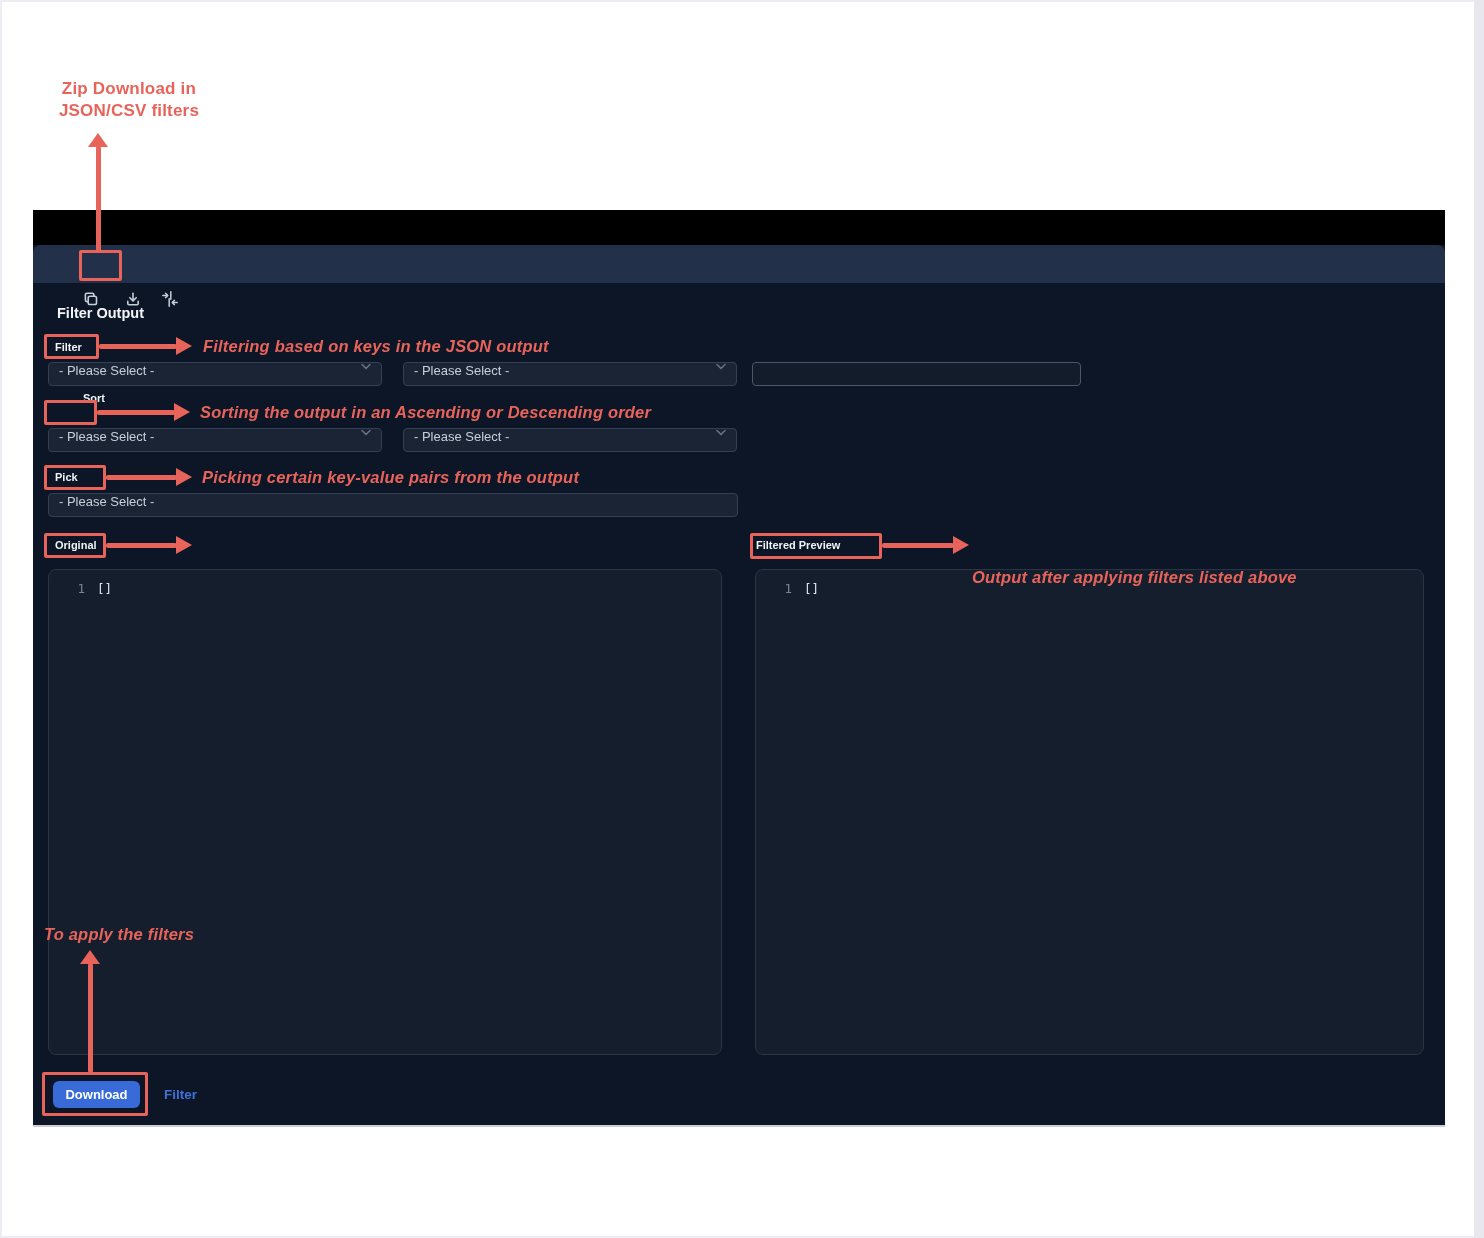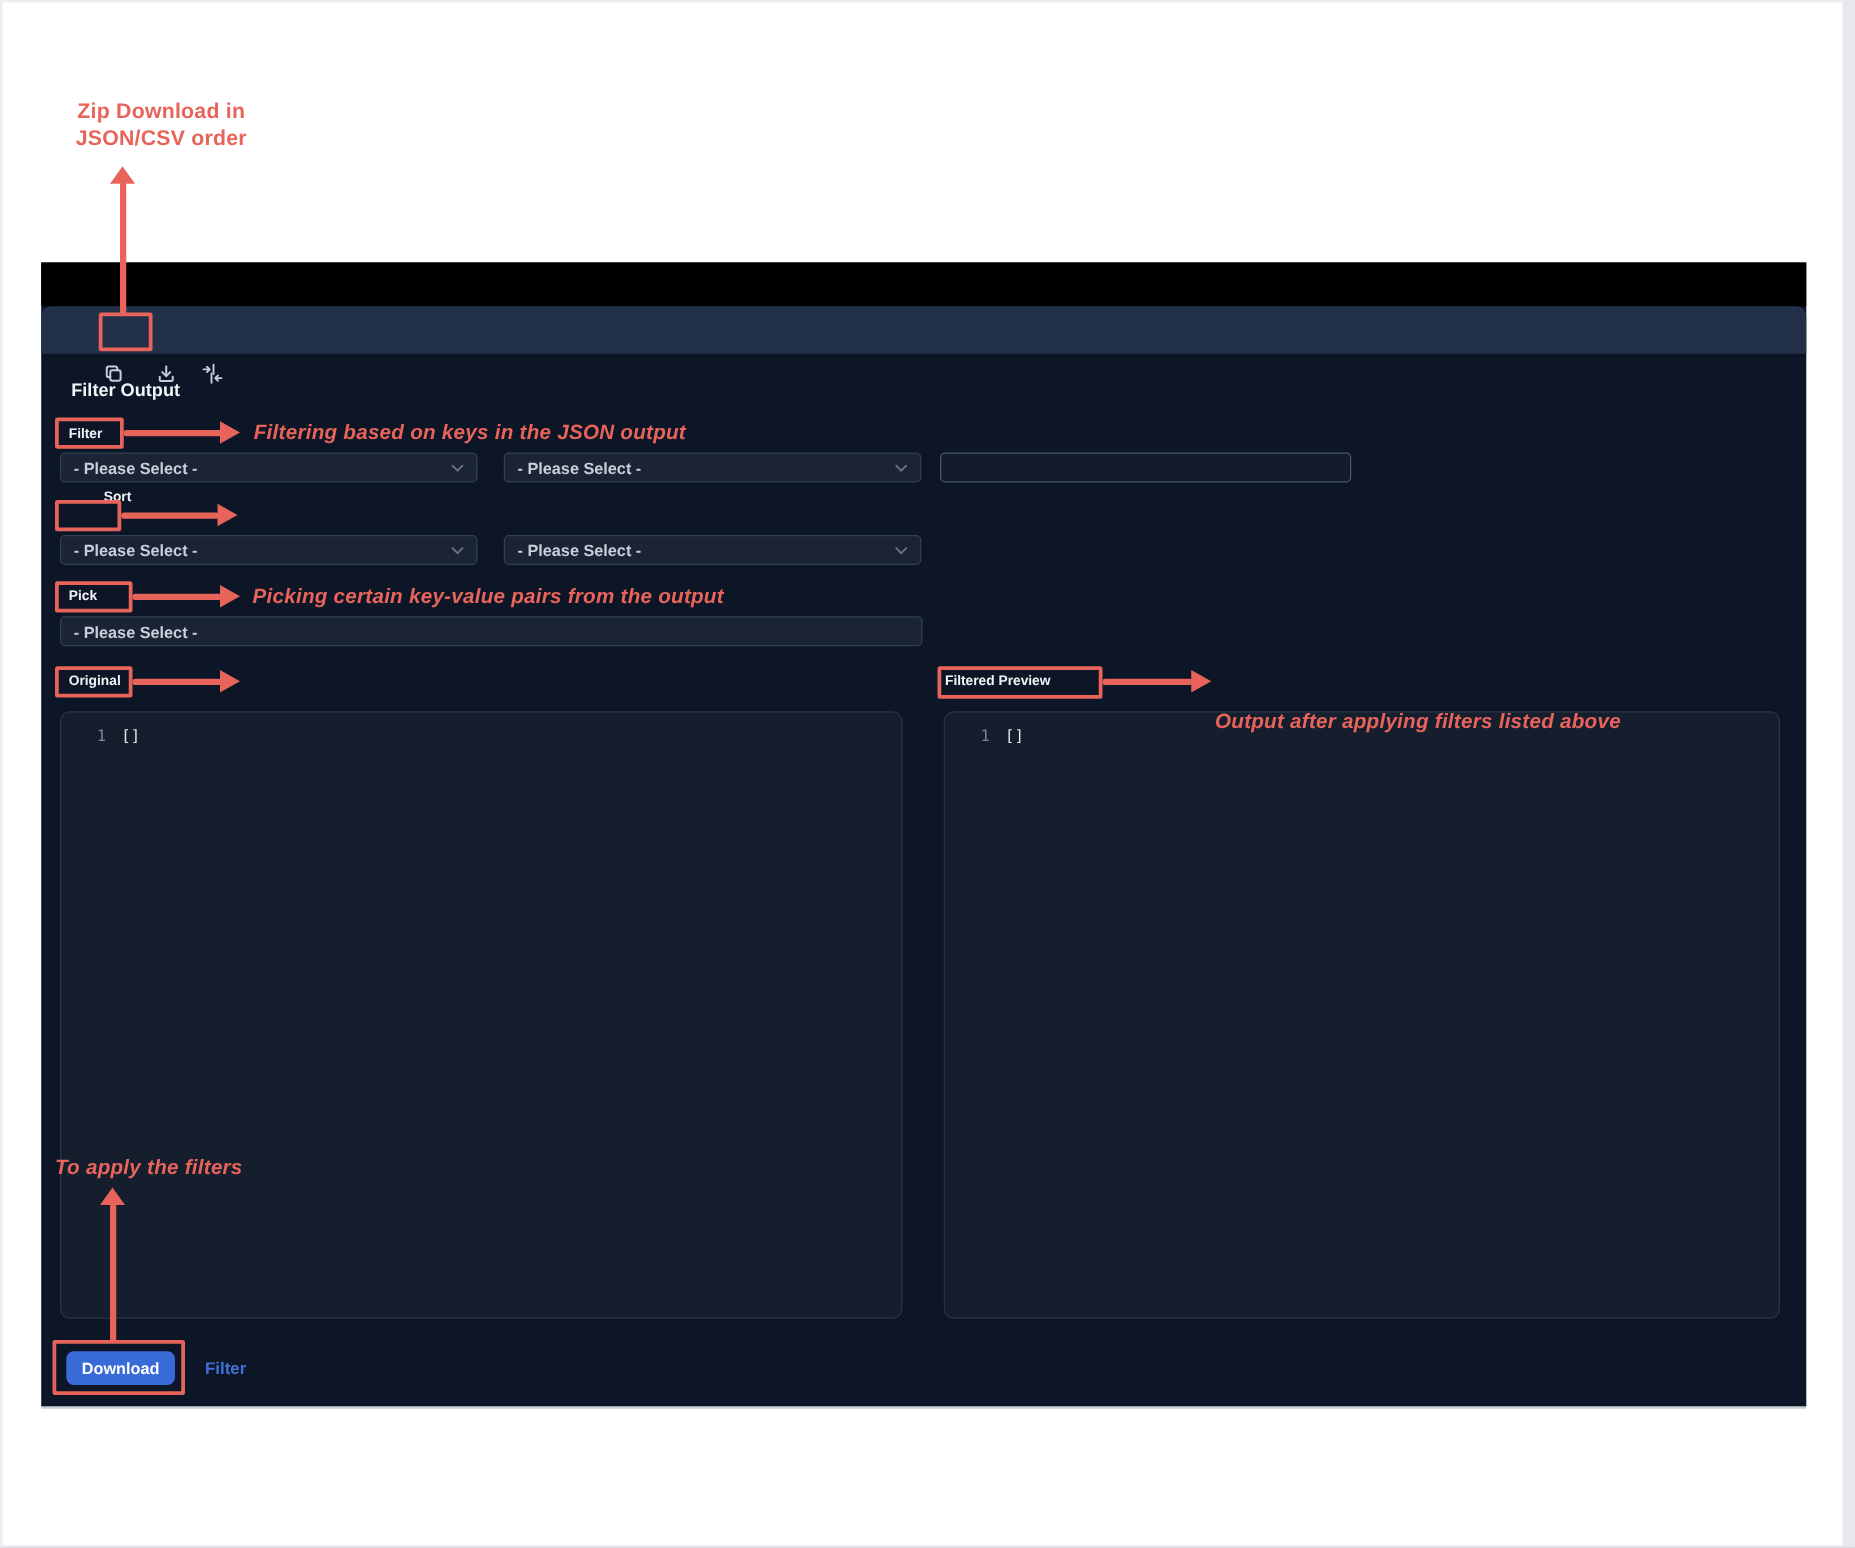--- a/index.html
+++ b/index.html
@@ -28,22 +28,22 @@
   .black-bar{left:0;top:0;width:1412px;height:35px;background:#000000;}
   .toolbar{left:0;top:35px;width:1412px;height:38px;background:#223049;border-radius:8px 8px 0 0;display:flex;align-items:center;}
   .icon-btn{width:26px;height:26px;display:flex;align-items:center;justify-content:center;color:#c7ced9;cursor:pointer;}
   .icon-btn svg{display:block;}
 
   .panel-title{color:#f2f4f7;font-weight:bold;font-size:14.5px;}
   .field-label{color:#f0f3f7;font-weight:bold;font-size:11px;}
 
   .select-box{
     background:#1A2434;border:1px solid #333f54;border-radius:4px;height:24px;
-    display:flex;align-items:center;justify-content:space-between;
-    padding:0 10px;color:#c9cfda;font-size:13px;box-sizing:border-box;cursor:pointer;font-weight:bold;
+    display:flex;justify-content:space-between;
+    padding:0 10px;color:#c9cfda;font-size:13px;box-sizing:border-box;cursor:pointer;
   }
   .select-box .chev{flex:0 0 auto;margin-left:8px;}
   .text-input{
     background:#131c2b;border:1px solid #4a5669;border-radius:4px;height:24px;
     box-sizing:border-box;color:#c9cfda;font-size:13px;padding:0 10px;outline:none;width:100%;
   }
 
   .editor{
     background:#151E2D;border:1px solid #2a3445;border-radius:8px;box-sizing:border-box;
     font-family:"DejaVu Sans Mono",monospace;font-size:12.5px;
@@ -146,34 +146,35 @@
         <span class="code-text">[]</span>
       </div>
     </div>
 
     <button class="abs btn-primary" style="left:20px;top:871px;">Download</button>
     <span class="abs link-discard" style="left:131px;top:877px;">Filter</span>
   </div>
 
   <div class="abs note-big" style="left:19px;top:78px;width:160px;margin-left:30px;">
     <div>Zip Download in</div>
-    <div>JSON/CSV order</div>
+    <div>JSON/CSV filters</div>
   </div>
   <div class="abs head-up" style="left:88px;top:133px;"></div>
   <div class="abs v-line" style="left:96px;top:146px;height:106px;"></div>
   <div class="abs red-box" style="left:79px;top:250px;width:37px;height:25px;"></div>
 
   <div class="abs red-box" style="left:44px;top:334px;width:49px;height:19px;"></div>
   <div class="abs h-line" style="left:99px;top:344px;width:78px;"></div>
   <div class="abs head-right" style="left:176px;top:337px;"></div>
   <div class="abs note" style="left:203px;top:337px;">Filtering based on keys in the JSON output</div>
 
   <div class="abs red-box" style="left:44px;top:400px;width:47px;height:19px;"></div>
   <div class="abs h-line" style="left:97px;top:410px;width:78px;"></div>
   <div class="abs head-right" style="left:174px;top:403px;"></div>
+  <div class="abs note" style="left:200px;top:403px;">Sorting the output in an Ascending or Descending order</div>
 
   <div class="abs red-box" style="left:44px;top:465px;width:56px;height:19px;"></div>
   <div class="abs h-line" style="left:106px;top:475px;width:71px;"></div>
   <div class="abs head-right" style="left:176px;top:468px;"></div>
   <div class="abs note" style="left:202px;top:468px;">Picking certain key-value pairs from the output</div>
 
   <div class="abs red-box" style="left:44px;top:533px;width:56px;height:19px;"></div>
   <div class="abs h-line" style="left:106px;top:543px;width:71px;"></div>
   <div class="abs head-right" style="left:176px;top:536px;"></div>
 

